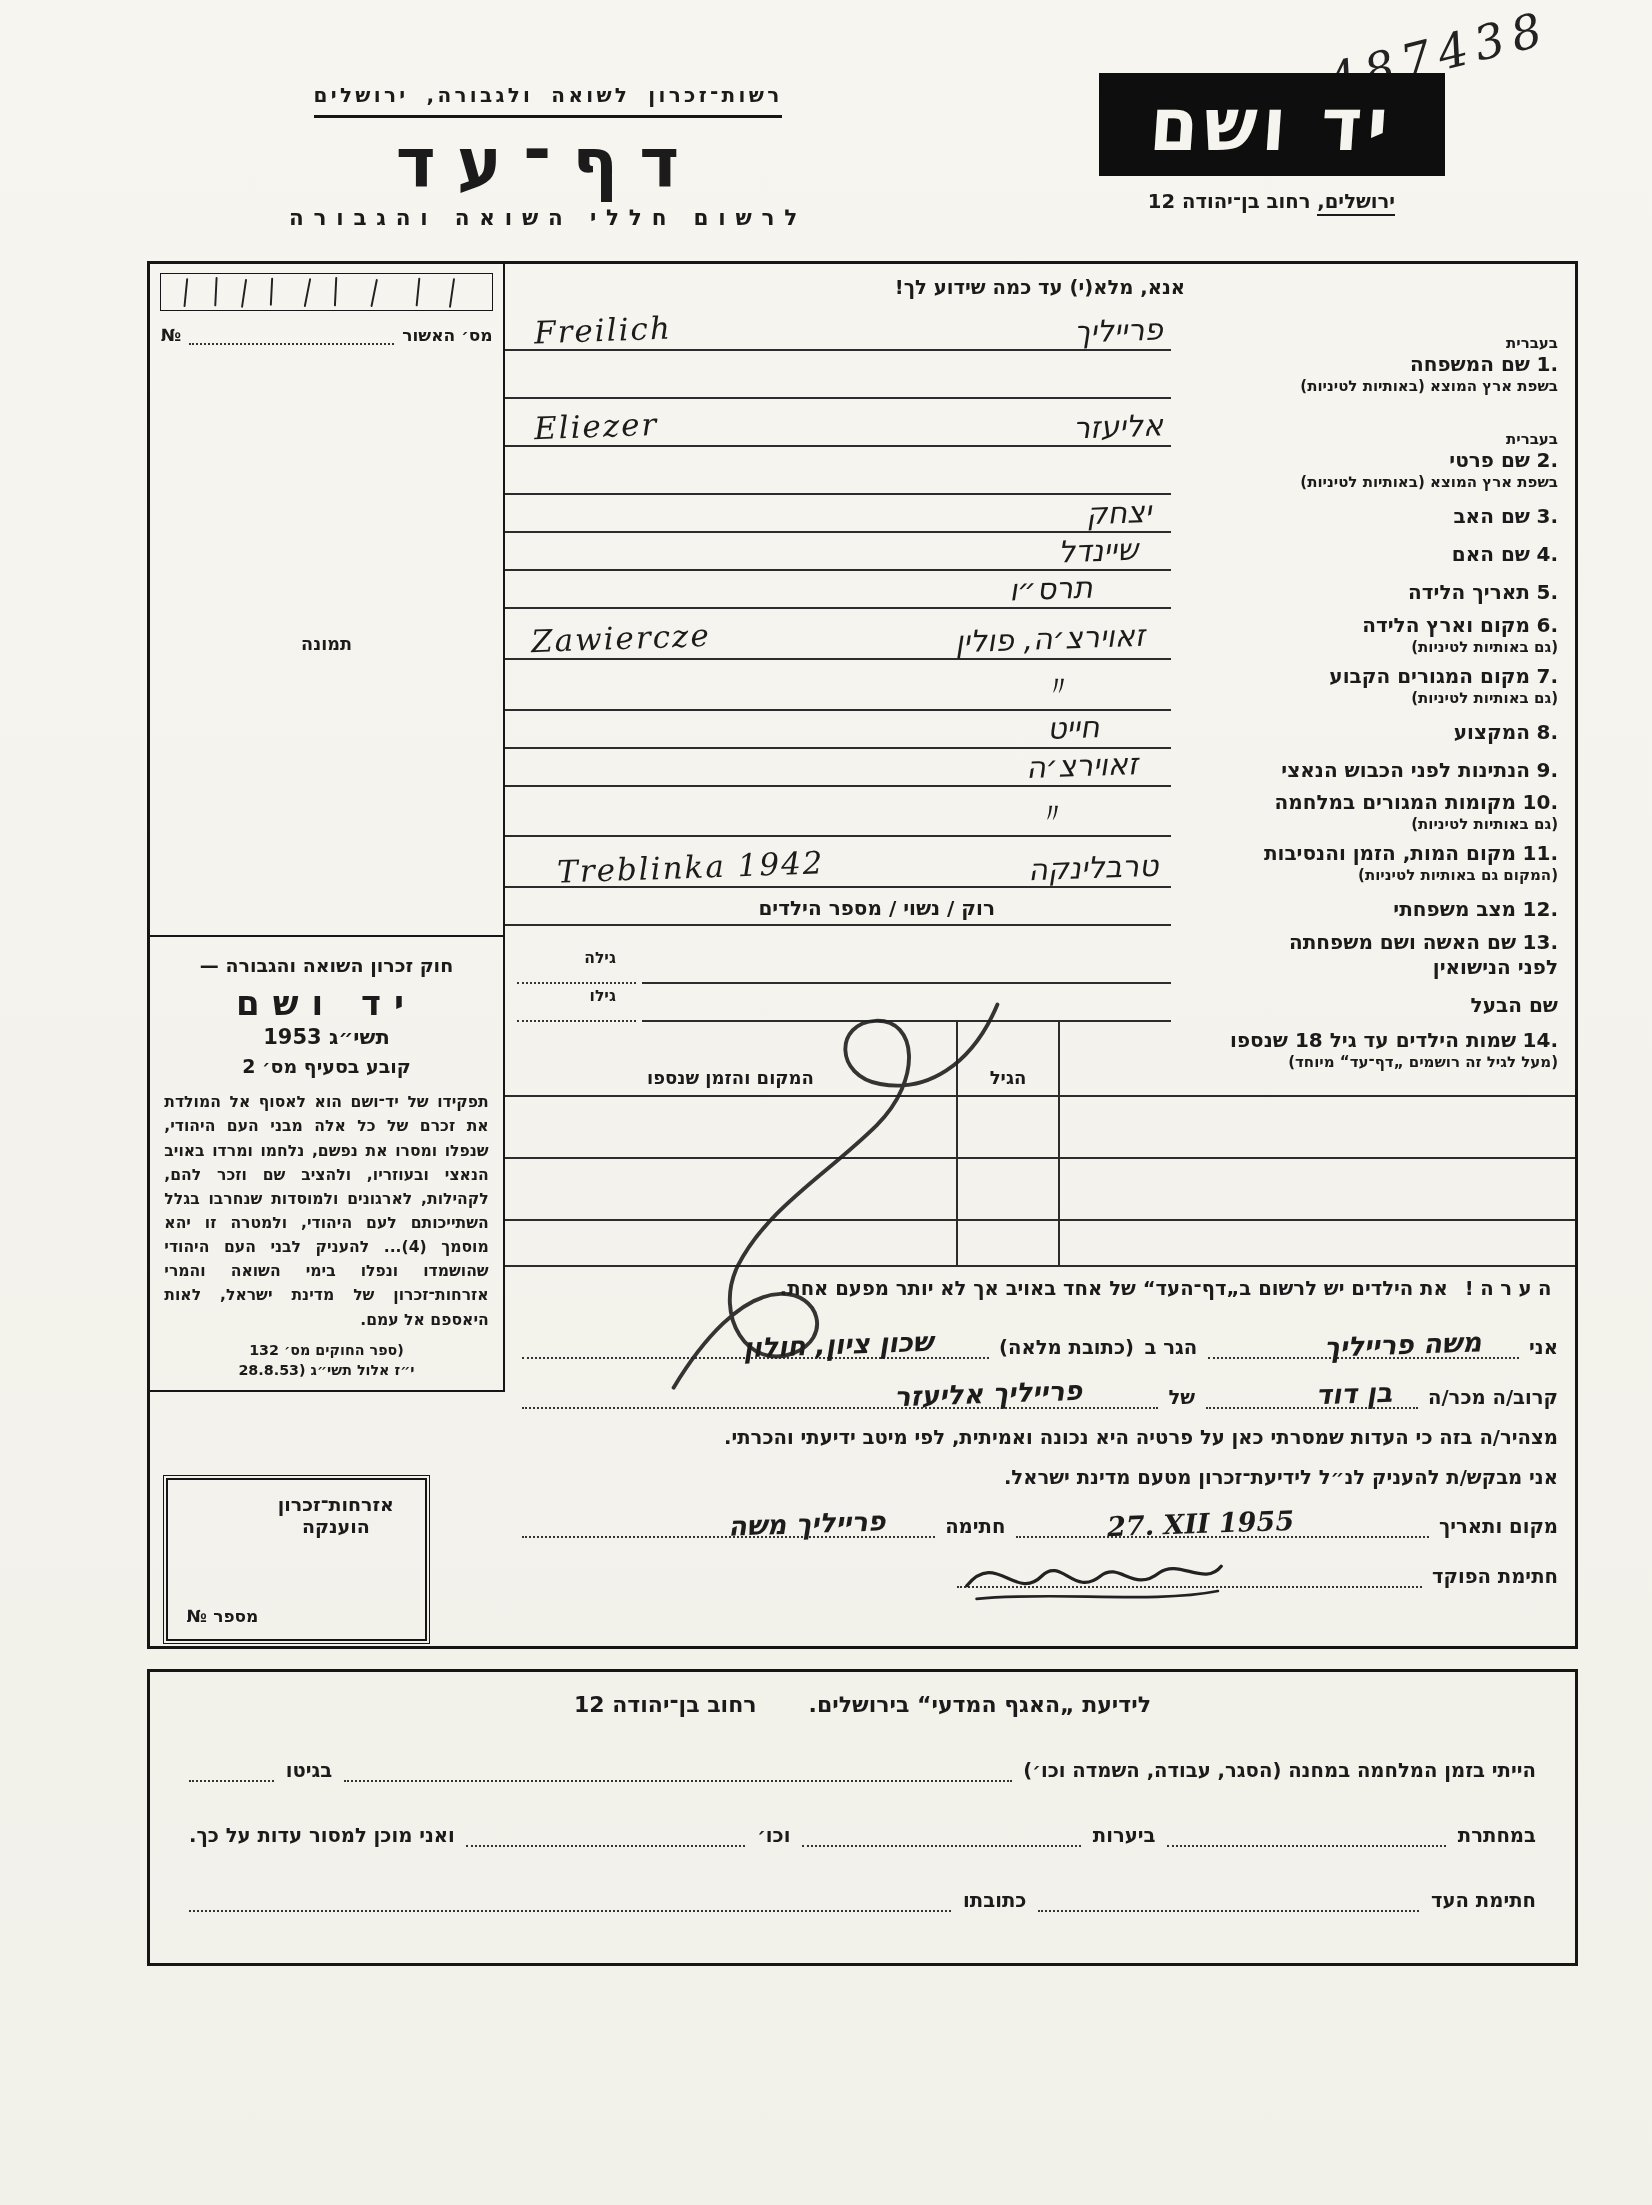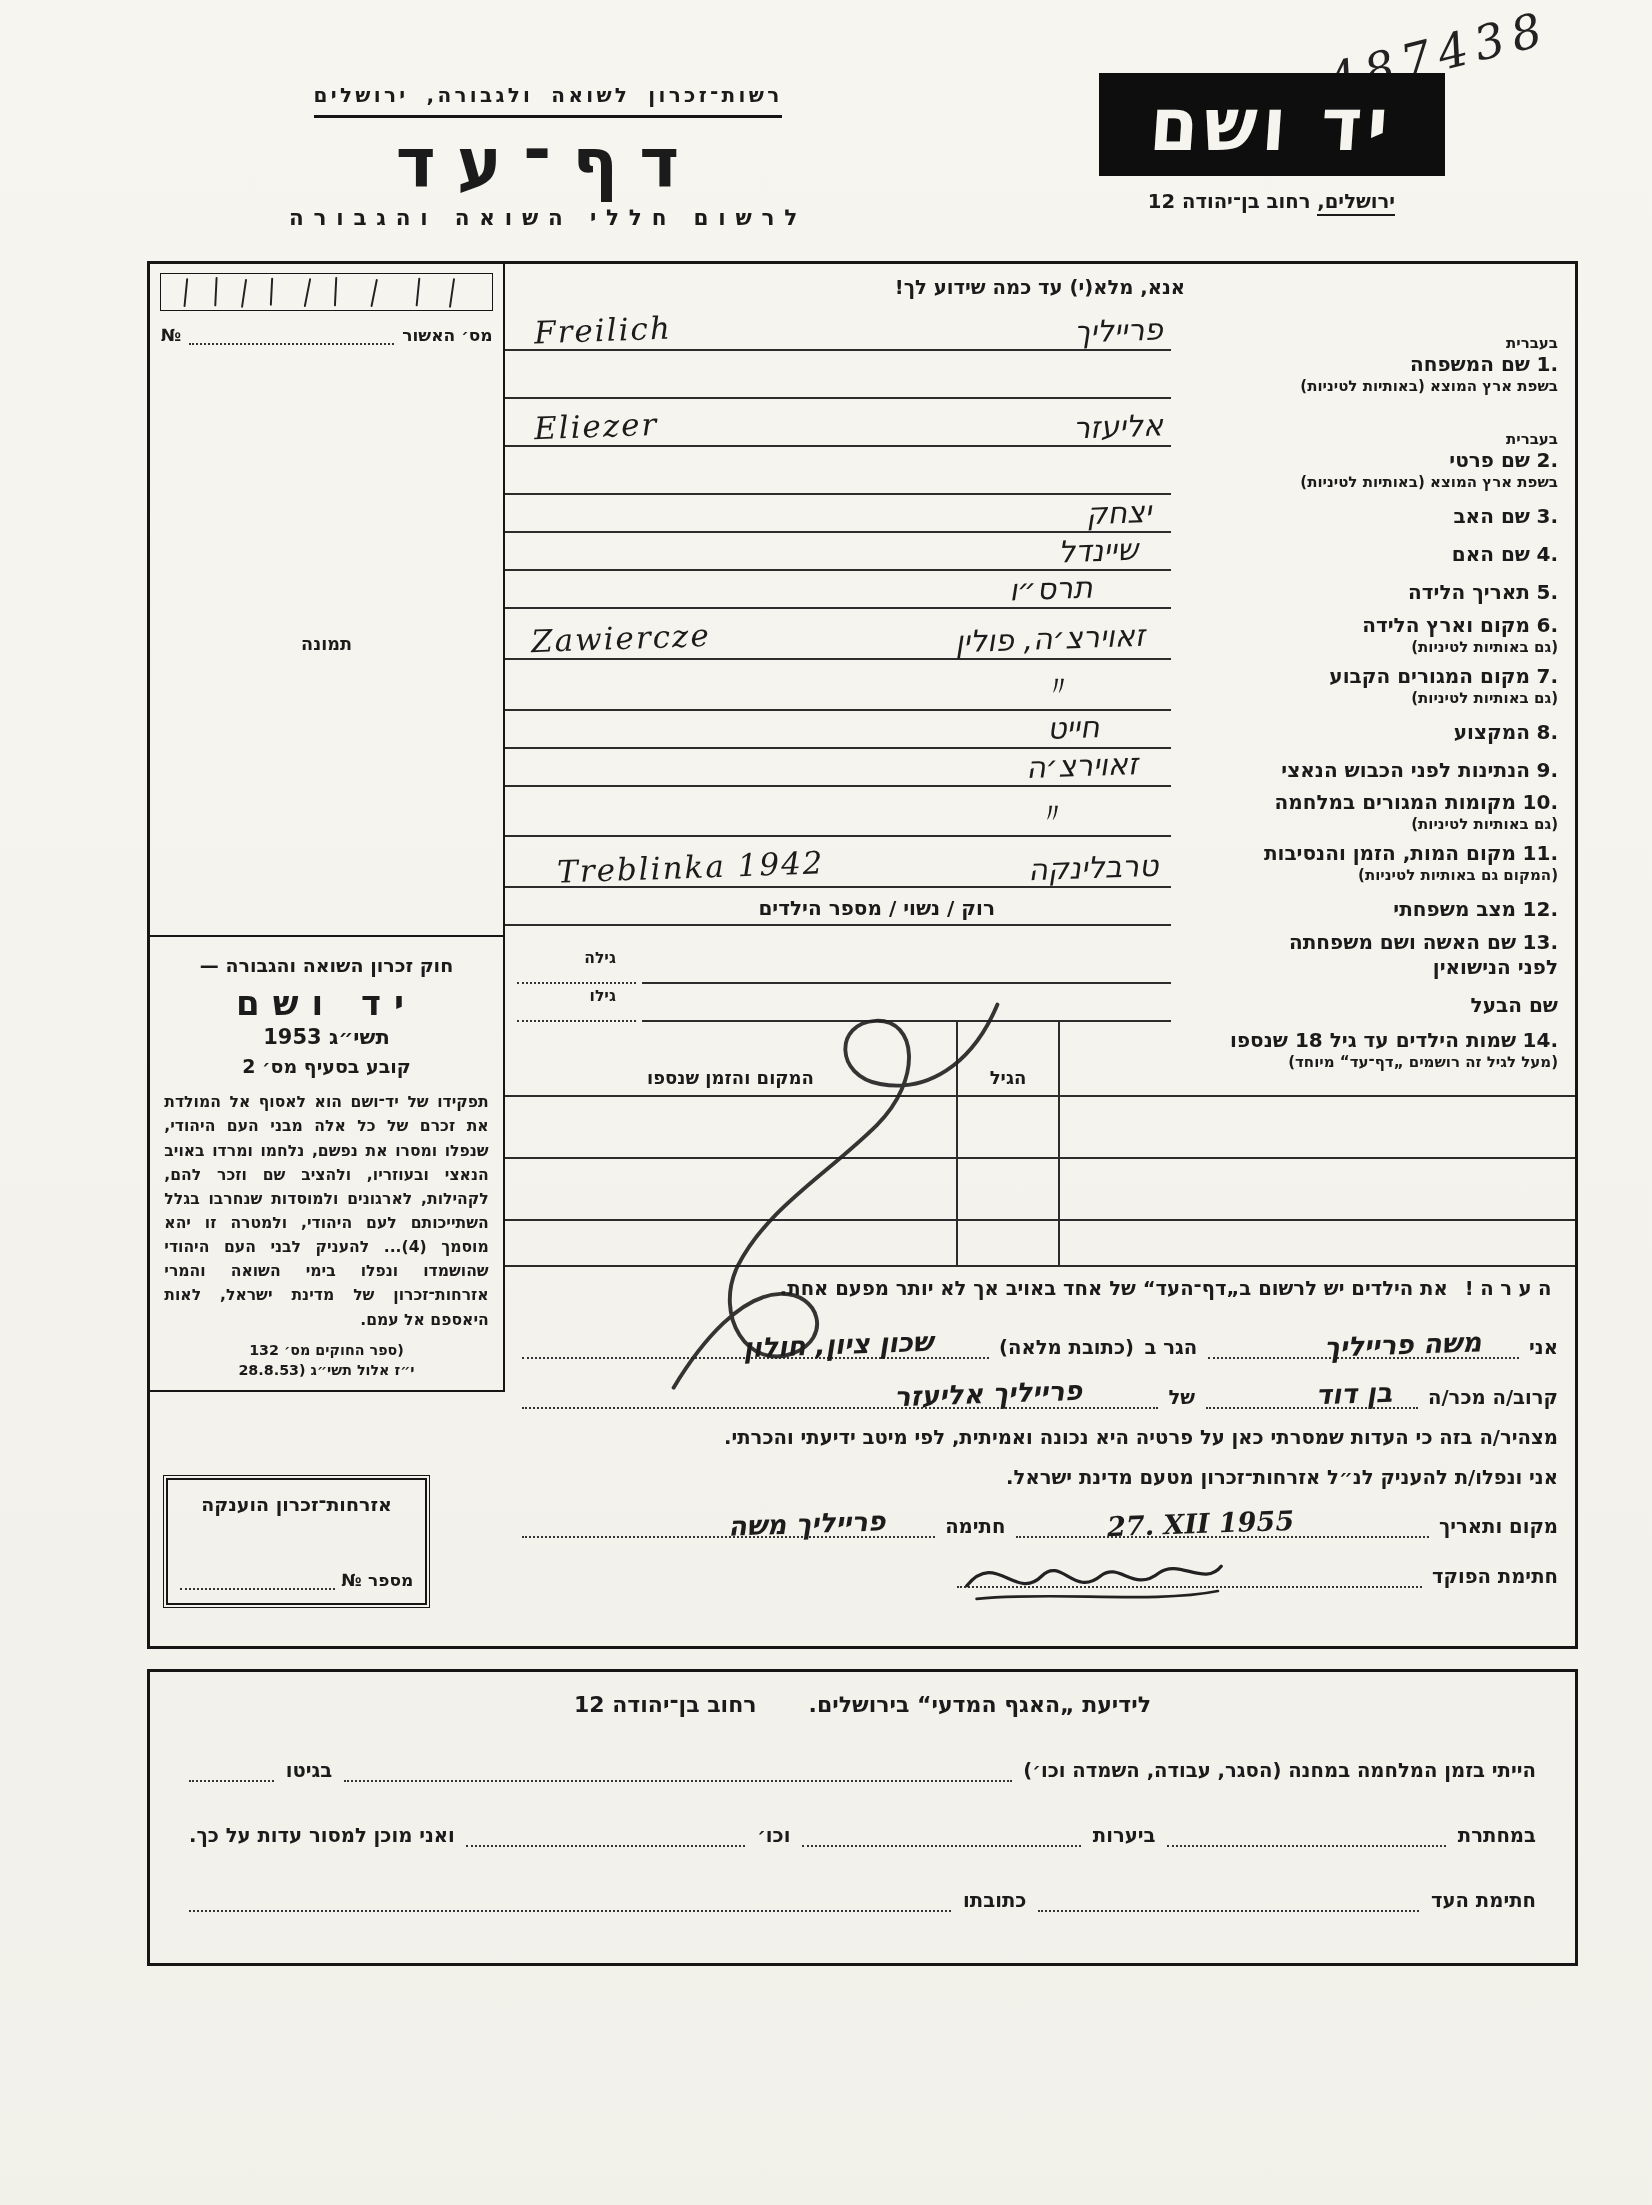--- a/index.html
+++ b/index.html
@@ -37,22 +37,22 @@
   .approval-row{display:flex;align-items:flex-end;gap:7.8px;padding:14.3px 10.4px 7.8px;font-size:17px;font-weight:700}
   .photo-area{flex:1;display:flex;align-items:center;justify-content:center;border-bottom:2px solid #161616;
     font-size:17.6px;font-weight:700}
   .law-block{padding:17px 14.3px 0;text-align:center}
   .law-h{font-size:19px;font-weight:700}
   .law-logo{font-size:34px;font-weight:700;letter-spacing:13px;margin:7.8px 0 1.3px}
   .law-year{font-size:21px;font-weight:700}
   .law-clause{font-size:19px;font-weight:700;margin-top:6.5px}
   .law-text{margin-top:13px;font-size:15.6px;font-weight:700;line-height:1.55;text-align:justify}
   .law-ref{margin-top:auto;padding:7.8px 13px 10.4px;font-size:14.3px;font-weight:700;text-align:center;line-height:1.4}
-  .citizenship-box{width:261px;height:127px;margin:86px 78px 0 14.3px;border:2px solid #161616;
-    outline:1.3px solid #161616;outline-offset:2.6px;padding:13px 11.7px;display:flex;flex-direction:column}
+  .citizenship-box{width:261px;height:163px;margin:86px 78px 0 14.3px;border:2px solid #161616;
+    outline:1.3px solid #161616;outline-offset:2.6px;padding:13px 11.7px;display:flex;flex-direction:row}
   .cit-title{text-align:center;font-size:19px;font-weight:700}
   .cit-num-row{margin-top:auto;display:flex;align-items:flex-end;gap:6.5px;font-size:17px;font-weight:700}
 
   
   .intro{padding:11.7px 17px 0;text-align:center;font-size:19.6px;font-weight:700;height:39px}
   .f-row{display:flex;align-items:flex-end}
   .label-col{width:404px;padding:3.9px 17px 3.9px 6.5px;text-align:right}
   .lbl{font-size:20px;font-weight:700;line-height:1.25}
   .num{direction:ltr;unicode-bidi:isolate;display:inline-block;margin-left:6.5px}
   .sub-note{font-size:15px;font-weight:700}
@@ -347,21 +347,21 @@
           <span>קרוב/ה מכר/ה</span>
           <span class="dline f1">
               <span class="hwd he">בן דוד</span>
             </span>
           <span>של</span>
           <span class="dline f3">
               <span class="hwd he">פרייליך אליעזר</span>
             </span>
         </div>
         <p class="decl-text">מצהיר/ה בזה כי העדות שמסרתי כאן על פרטיה היא נכונה ואמיתית, לפי מיטב ידיעתי והכרתי.</p>
-        <p class="decl-text">אני ונפלו/ת להעניק לנ״ל אזרחות־זכרון מטעם מדינת ישראל.</p>
+        <p class="decl-text">אני מבקש/ת להעניק לנ״ל לידיעת־זכרון מטעם מדינת ישראל.</p>
         <div class="decl-row">
           <span>מקום ותאריך</span>
           <span class="dline f2">
               <span class="hwd date">27. XII 1955</span>
             </span>
           <span>חתימה</span>
           <span class="dline f2">
               <span class="hwd he">פרייליך משה</span>
             </span>
         </div>

